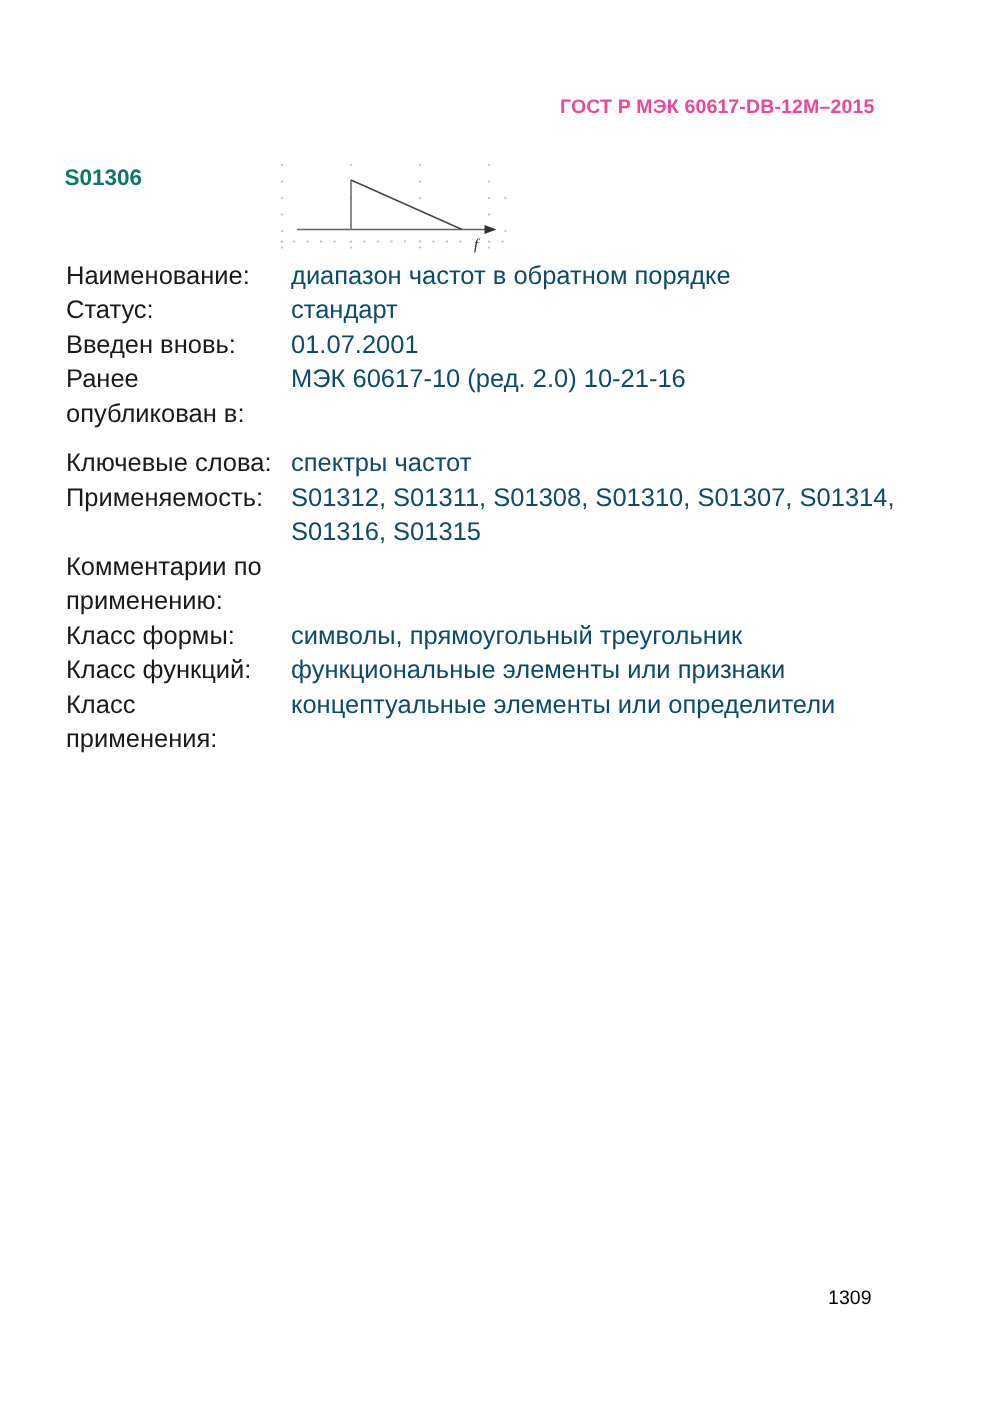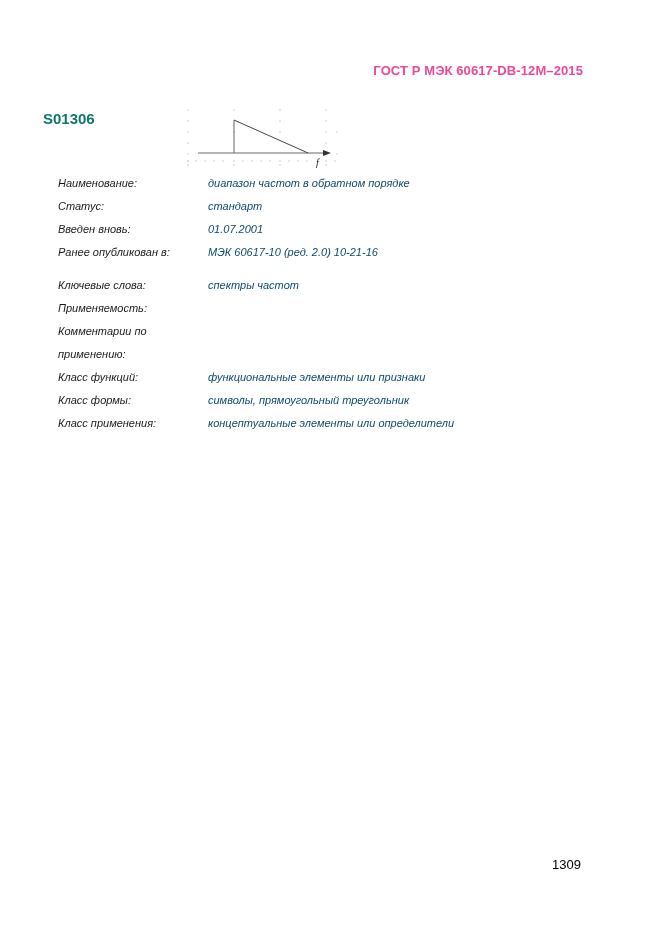--- a/index.html
+++ b/index.html
@@ -12,22 +12,22 @@
       font-size: 13px; font-weight: bold; letter-spacing: 0.1px; color: #ec4899;
     }
     .symbol-code {
       position: absolute; left: 43px; top: 110px;
       font-size: 15px; font-weight: bold; color: #0f766e;
     }
     .symbol-figure {
       position: absolute; left: 186px; top: 106px; width: 154px; height: 64px;
     }
     .props {
-      position: absolute; left: 58px; top: 172px; width: 560px;
-      font-size: 11px; line-height: 23px; font-style: italic;
+      position: absolute; left: 44px; top: 172px; width: 560px;
+      font-size: 17px; line-height: 23px;
     }
     .row { display: flex; }
     .row .label { width: 150px; flex: 0 0 150px; color: #1a1a1a; }
     .row .value { flex: 1; color: #0c4a6e; }
     .row.gap-before { margin-top: 10px; }
     .page-number {
       position: absolute; right: 80px; top: 857px; font-size: 13px; color: #000000;
     }
   </style>
 </head>
@@ -109,34 +109,38 @@
   <div class="row">
     <div class="label">Ранее опубликован в:</div>
     <div class="value">МЭК 60617-10 (ред. 2.0) 10-21-16</div>
   </div>
   <div class="row gap-before">
     <div class="label">Ключевые слова:</div>
     <div class="value">спектры частот</div>
   </div>
   <div class="row">
     <div class="label">Применяемость:</div>
+    <div class="value">
+      <div>S01312, S01311, S01308, S01310, S01307, S01314,</div>
+      <div>S01316, S01315</div>
+    </div>
   </div>
   <div class="row">
     <div class="label">
       <div>Комментарии по</div>
       <div>применению:</div>
     </div>
   </div>
   <div class="row">
+    <div class="label">Класс формы:</div>
+    <div class="value">символы, прямоугольный треугольник</div>
+  </div>
+  <div class="row">
     <div class="label">Класс функций:</div>
     <div class="value">функциональные элементы или признаки</div>
-  </div>
-  <div class="row">
-    <div class="label">Класс формы:</div>
-    <div class="value">символы, прямоугольный треугольник</div>
   </div>
   <div class="row">
     <div class="label">Класс применения:</div>
     <div class="value">концептуальные элементы или определители</div>
   </div>
 </div>
 
 <div class="page-number">1309</div>
 
 </body></html>

